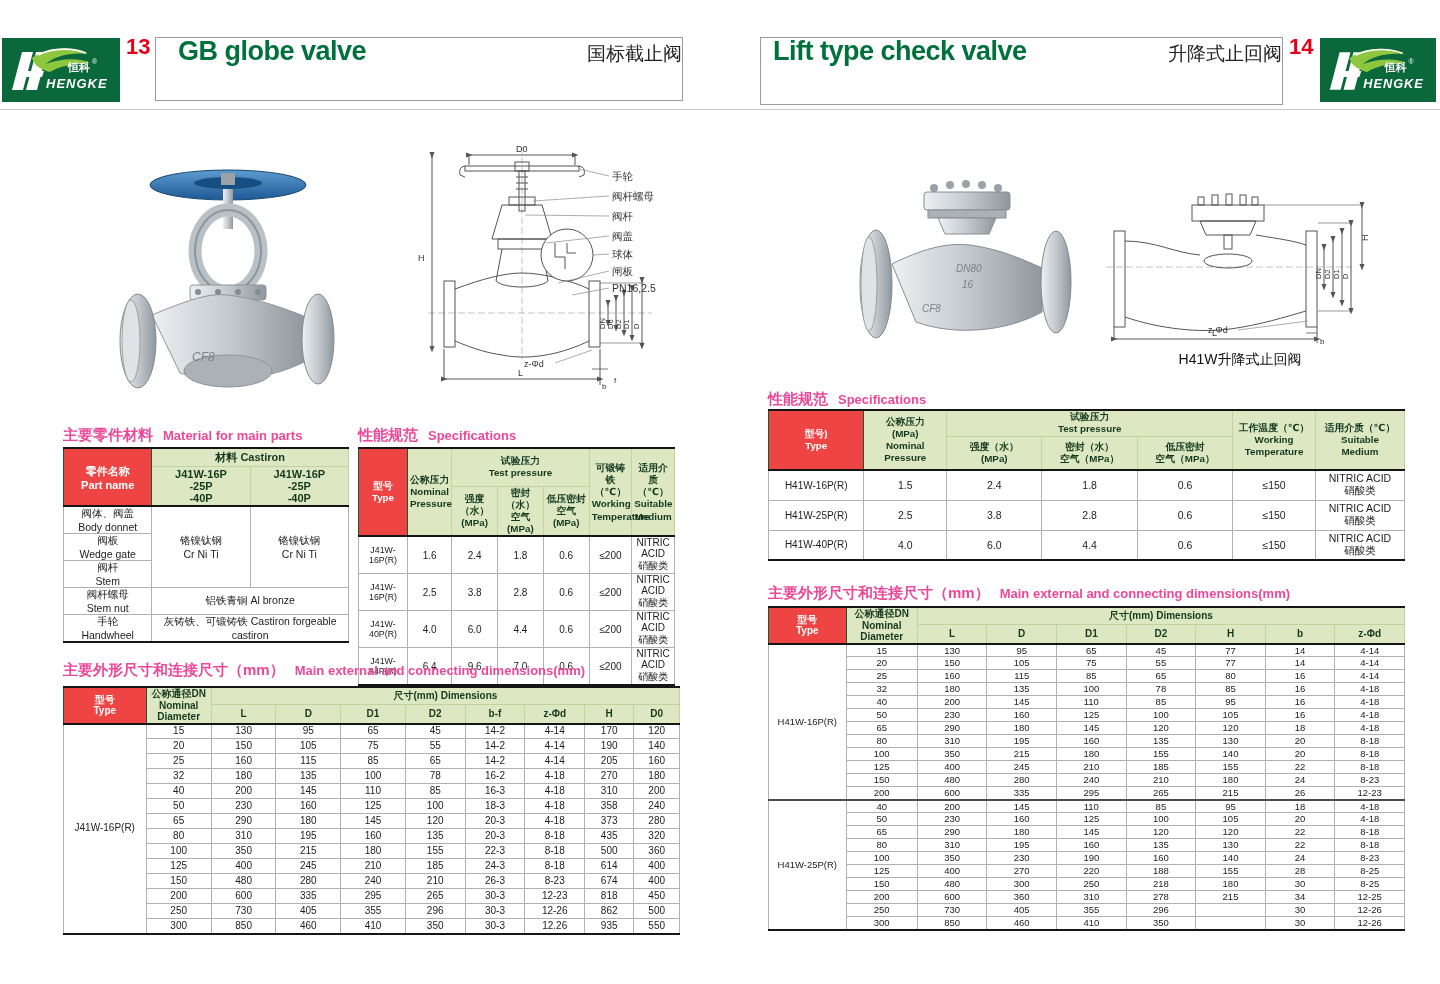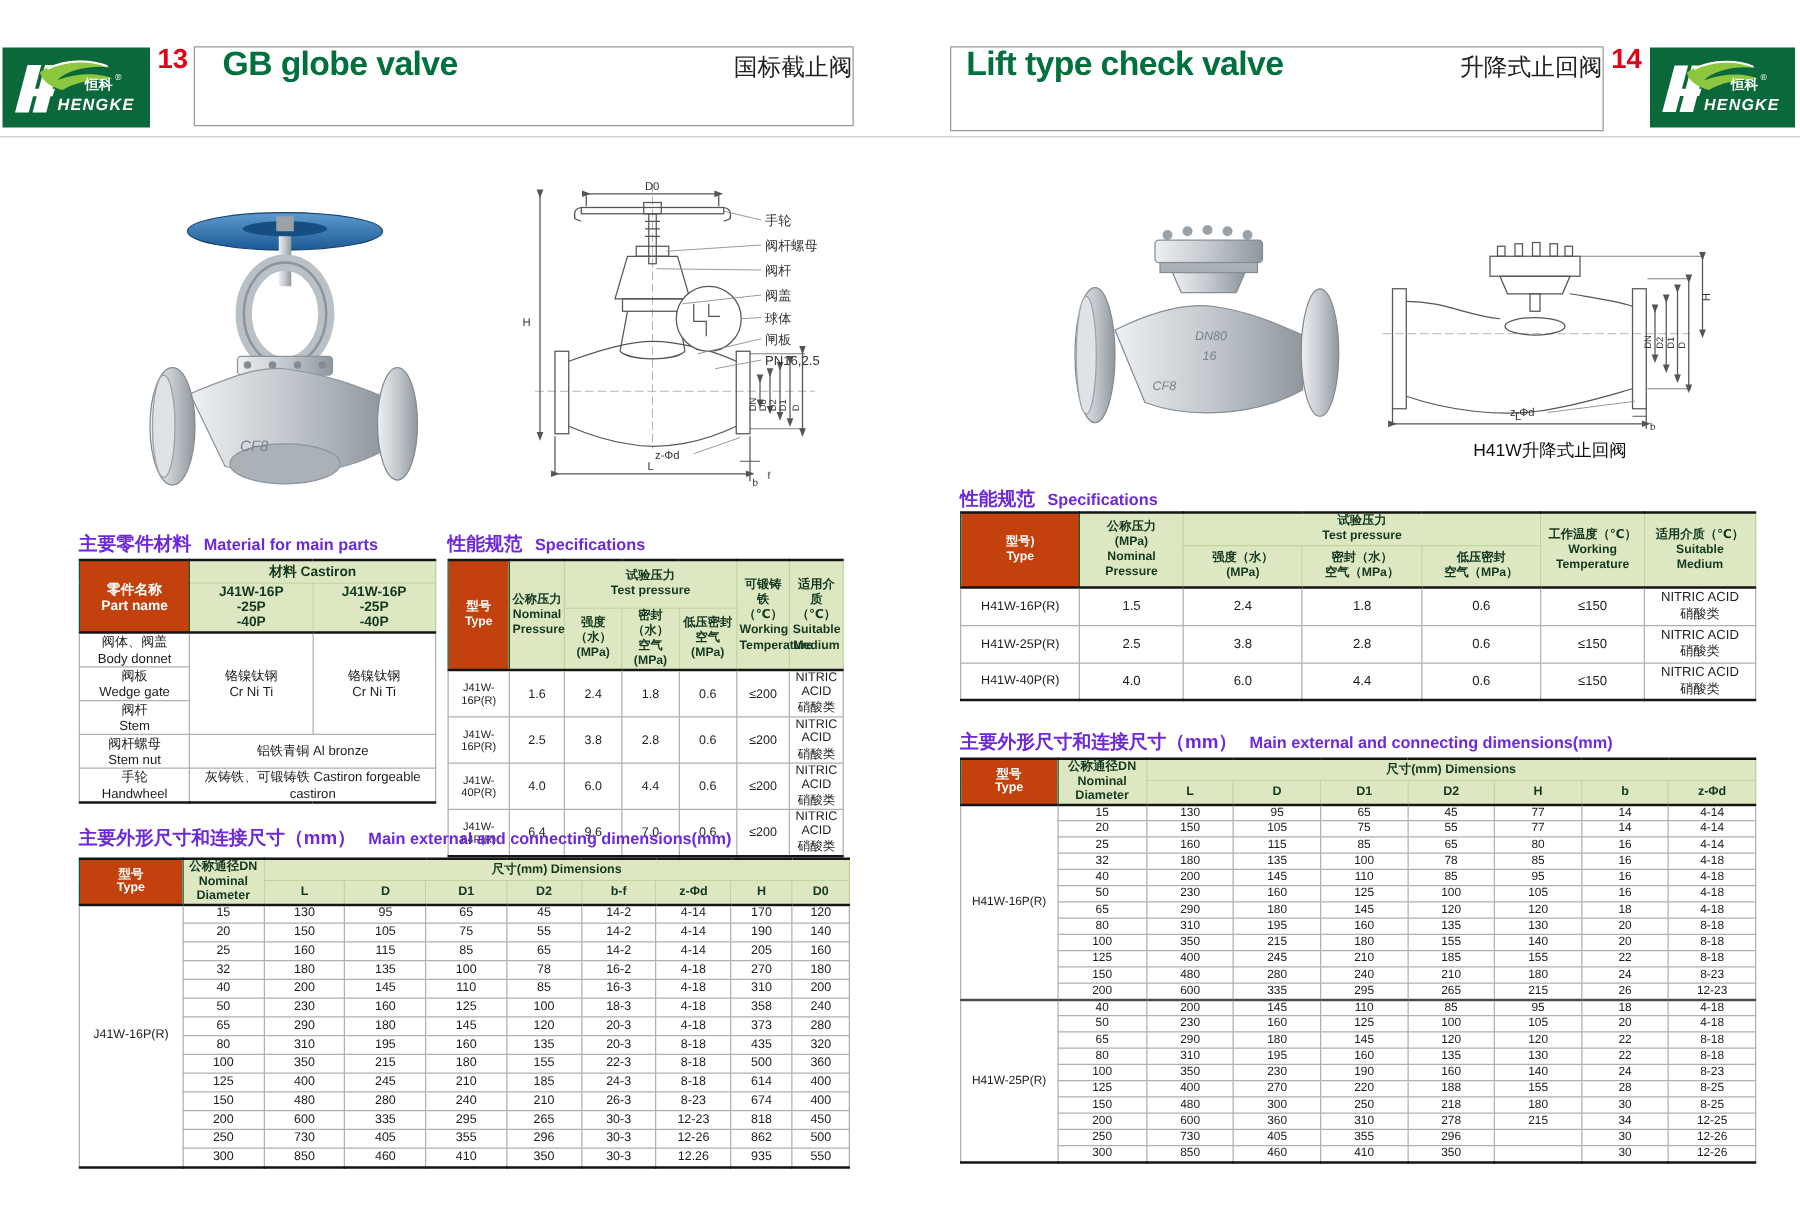--- a/index.html
+++ b/index.html
@@ -7,27 +7,27 @@
   body{position:relative;background:#ffffff;font-family:"Liberation Sans","DejaVu Sans",sans-serif;overflow:hidden;}
   .abs{position:absolute;}
   
   .logo-box{background:#0a683a;width:118px;height:64px;display:flex;align-items:center;justify-content:center;}
   .pageno{font-size:22px;font-weight:bold;color:#e2001a;line-height:1;}
   .title-box{border:1px solid #9a9a9a;background:#fff;display:flex;flex-direction:row;justify-content:space-between;}
   .title-main{font-size:27px;font-weight:bold;color:#00703d;line-height:1.02;letter-spacing:-0.5px;}
   .title-sub{font-size:19px;color:#222;margin-top:3px;}
   .rule{background:#c9c9c9;height:1px;width:1440px;}
   
-  .sec-title{font-weight:bold;font-size:15px;color:#6d28d9;white-space:nowrap;}
+  .sec-title{font-weight:bold;font-size:15px;color:#ec4899;white-space:nowrap;}
   .sec-title .en{font-size:13px;margin-left:10px;}
   
   .tbl{border-collapse:collapse;table-layout:fixed;width:100%;border-top:2px solid #151515;border-bottom:2px solid #151515;}
   .tbl th,.tbl td{border:1px solid #b0b0b0;text-align:center;vertical-align:middle;white-space:pre-line;padding:0 2px;color:#1c1c1c;}
   .tbl thead th{font-weight:bold;}
-  th.dark{background:#c2410c;color:#ffffff;border:1px solid #0d5c35;}
+  th.dark{background:#ef4444;color:#ffffff;border:1px solid #0d5c35;}
   th.light{background:#dde8c3;color:#14381f;border:1px solid #c2d49e;}
   .tbl tbody tr:first-child td{border-top:2px solid #151515;}
   td.g2{border-top:2px solid #4a4a4a !important;}
   td.typecol{background:#fff;font-size:9.8px;}
   
   .mat th{font-size:11px;}
   .mat td{font-size:10.5px;height:26px;}
   .h18{height:18px;} .h40{height:40px;} .h38{height:38px;} .h34{height:34px;} .h26{height:26px;} .h16{height:16px;} .h17{height:17px;}
   .spec th{font-size:9.8px;line-height:1.25;}
   .spec td{font-size:10px;height:27px;}

